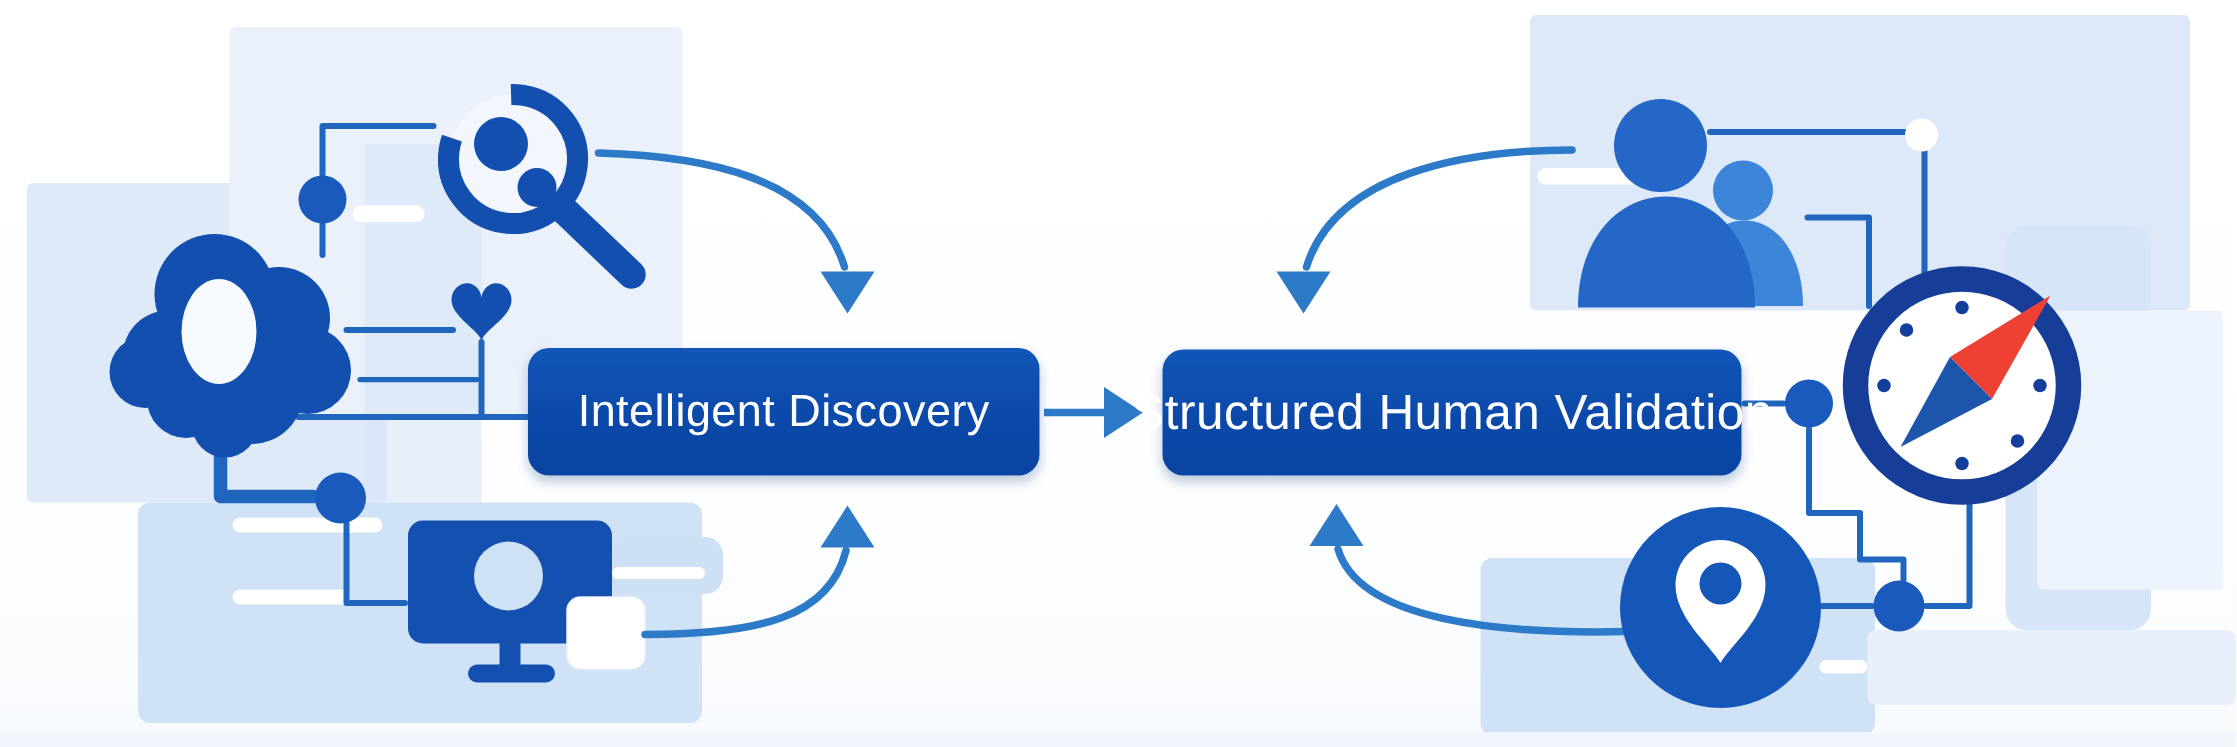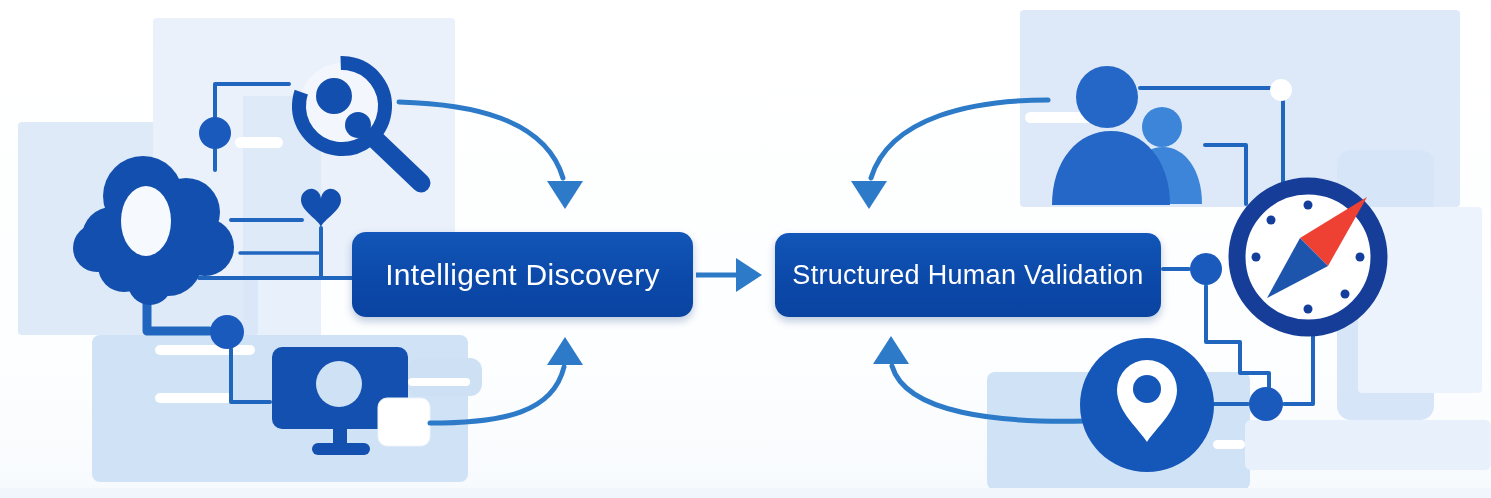--- a/index.html
+++ b/index.html
@@ -12,21 +12,21 @@
   .streak{position:absolute;background:#ffffff;border-radius:6px;}
   svg.overlay{position:absolute;left:0;top:0;z-index:3;}
   .step-box{
     position:absolute;z-index:5;display:flex;align-items:center;justify-content:center;
     background:linear-gradient(180deg,#1156b8 0%,#0b48a8 60%,#0a44a2 100%);
     border-radius:14px;box-shadow:0 4px 8px rgba(15,60,130,.28);
     color:#ffffff;white-space:nowrap;
   }
   .step-box .lbl{letter-spacing:.3px;}
   #box1{left:352px;top:232px;width:341px;height:85px;font-size:30px;}
-  #box2{left:775px;top:233px;width:386px;height:84px;font-size:27px;}
+  #box2{left:775px;top:233px;width:386px;height:84px;font-size:33px;}
 </style>
 </head>
 <body>
 
 <div class="canvas">
 
   <div class="panel" style="left:18px;top:122px;width:240px;height:213px;background:#dfeaf9;border-radius:4px;"></div>
   <div class="panel" style="left:153px;top:18px;width:302px;height:262px;background:#eaf1fb;border-radius:4px;"></div>
   <div class="panel" style="left:243px;top:96px;width:78px;height:330px;background:rgba(213,228,248,0.55);"></div>
   <div class="panel" style="left:92px;top:335px;width:376px;height:147px;background:#cfe2f6;border-radius:8px;"></div>

